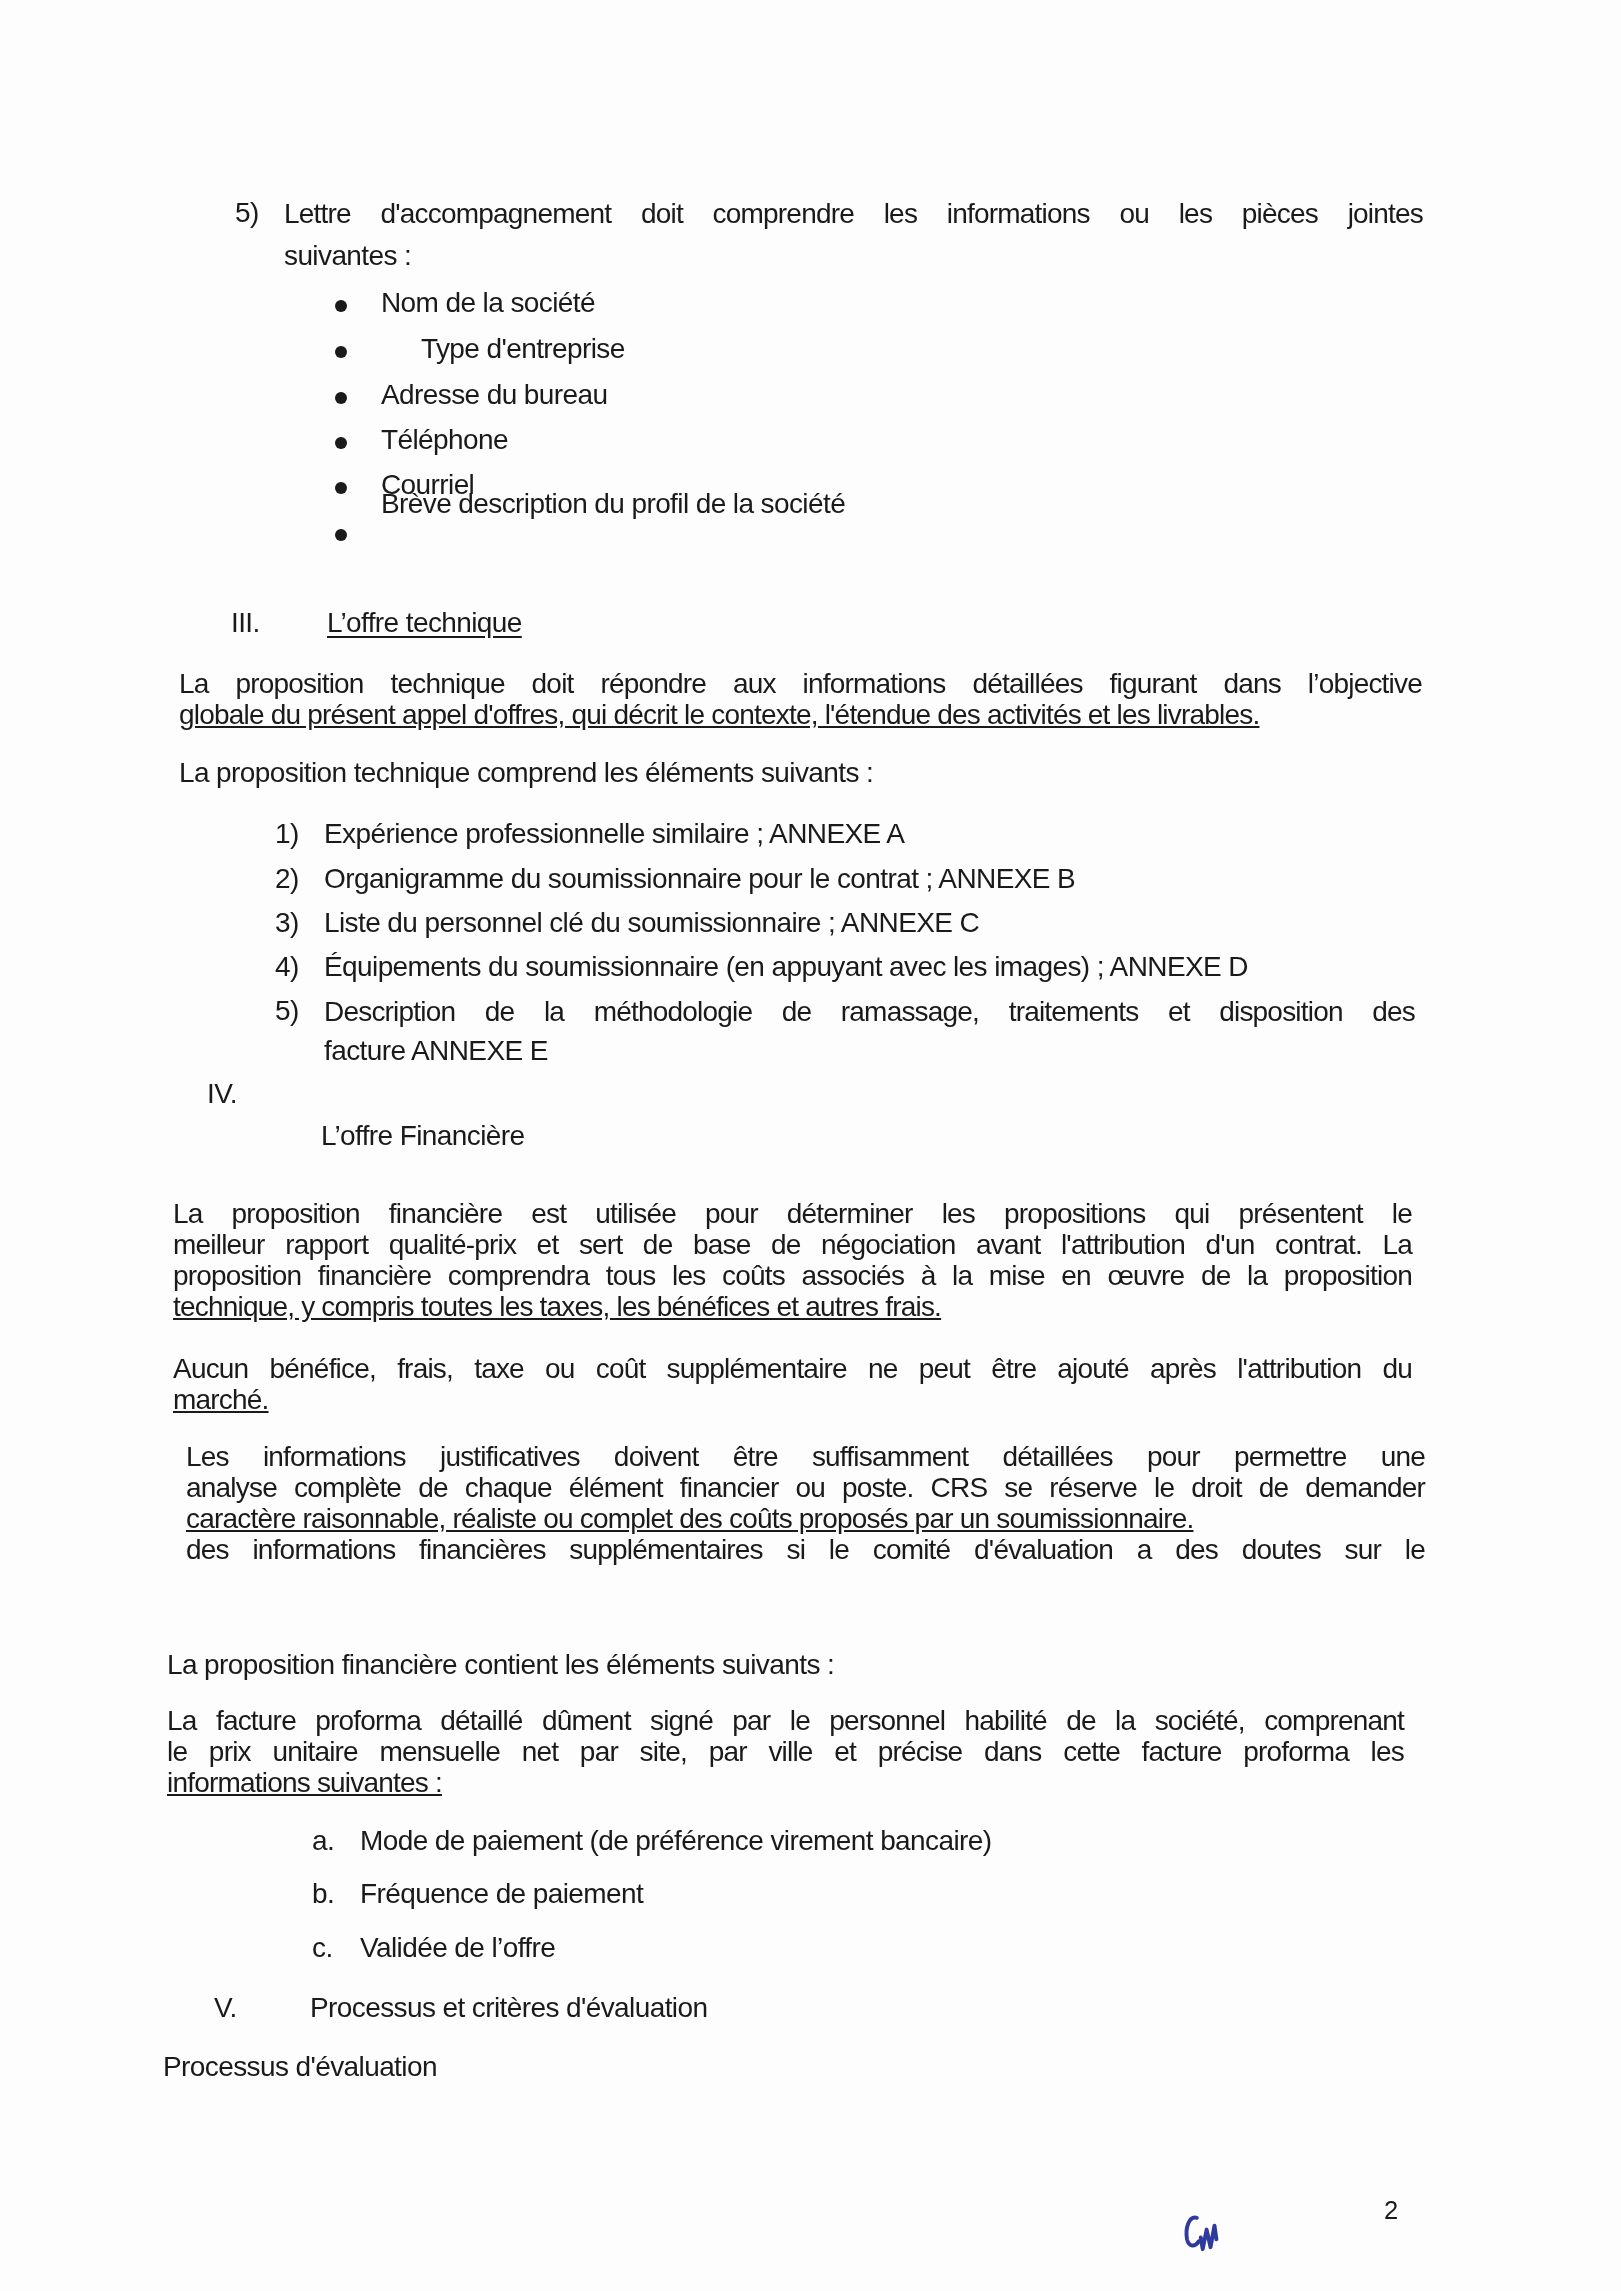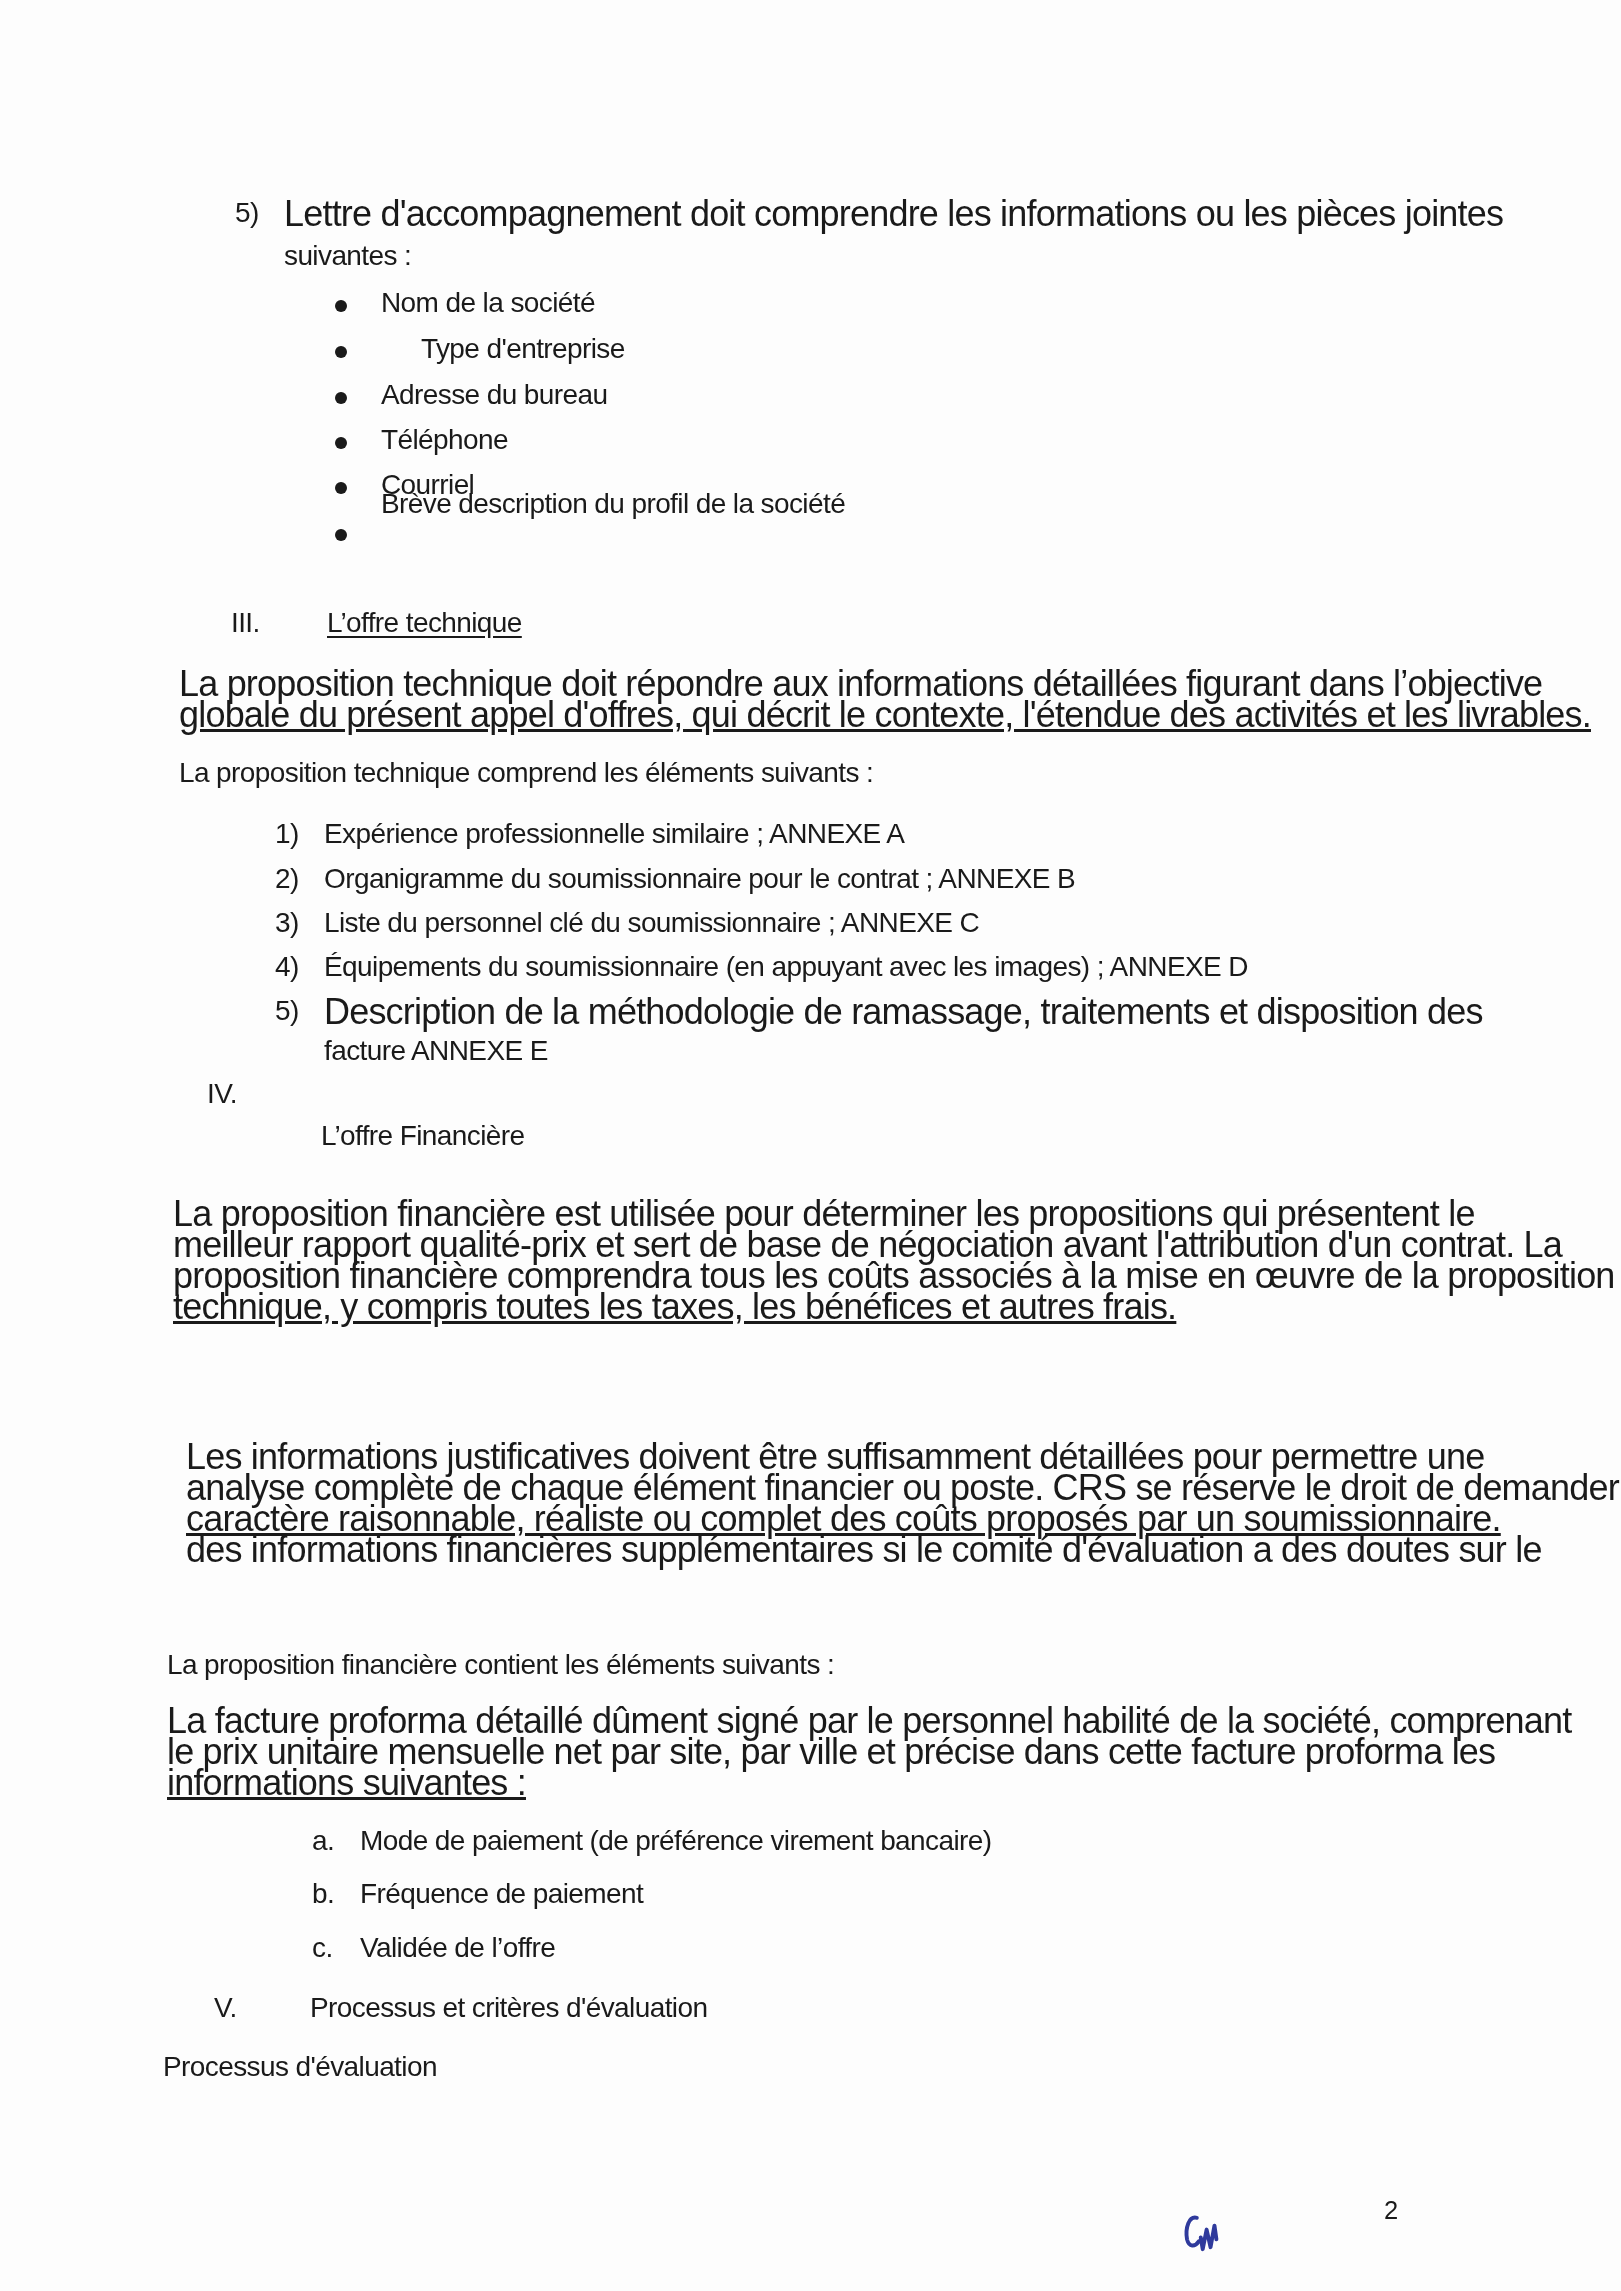--- a/index.html
+++ b/index.html
@@ -1,21 +1,21 @@
 <!DOCTYPE html>
 <html><head>
 <meta charset="utf-8">
 <style>
   html, body { margin: 0; padding: 0; background: #ffffff; }
   body { width: 1621px; height: 2292px; position: relative; overflow: hidden;
          font-family: "Liberation Sans", "DejaVu Sans", sans-serif; color: #1a1a1a; }
   .page { position: absolute; left: 0; top: 0; width: 1621px; height: 2292px; background: #fdfdfd; }
   .abs { position: absolute; white-space: nowrap; }
   .txt { font-size: 28px; letter-spacing: -0.6px; }
-  .para { position: absolute; font-size: 36px; letter-spacing: -0.8px; line-height: 31px; text-align: justify; }
+  .para { position: absolute; font-size: 28px; letter-spacing: -0.8px; line-height: 31px; text-align: justify; }
   .para .line { display: block; text-align: justify; text-align-last: justify; white-space: nowrap; }
   .para .line.last { text-align-last: left; text-decoration: underline; }
   .bullet-dot { position: absolute; width: 11.8px; height: 11.8px; border-radius: 50%; background: #1a1a1a; }
   .underline { text-decoration: underline; text-underline-offset: 3.9px; }
   .page-number { font-size: 25.5px; }
   .signature { position: absolute; }
 </style>
 </head>
 <body>
 
@@ -92,20 +92,24 @@
   <span class="abs txt" style="left:207px; top:1078px;">IV.</span>
   <span class="abs txt" style="left:321px; top:1120px;">L’offre Financière</span>
 
   <div class="para" style="left:173px; top:1198px; width:1239px;">
     <span class="line">La proposition financière est utilisée pour déterminer les propositions qui présentent le</span>
     <span class="line">meilleur rapport qualité-prix et sert de base de négociation avant l'attribution d'un contrat. La</span>
     <span class="line">proposition financière comprendra tous les coûts associés à la mise en œuvre de la proposition</span>
     <span class="line last">technique, y compris toutes les taxes, les bénéfices et autres frais.</span>
   </div>
 
+  <div class="para" style="left:173px; top:1353px; width:1239px;">
+    <span class="line">Aucun bénéfice, frais, taxe ou coût supplémentaire ne peut être ajouté après l'attribution du</span>
+    <span class="line last">marché.</span>
+  </div>
 
   <div class="para" style="left:186px; top:1441px; width:1239px;">
     <span class="line">Les informations justificatives doivent être suffisamment détaillées pour permettre une</span>
     <span class="line">analyse complète de chaque élément financier ou poste. CRS se réserve le droit de demander</span>
     <span class="line last">caractère raisonnable, réaliste ou complet des coûts proposés par un soumissionnaire.</span>
     <span class="line">des informations financières supplémentaires si le comité d'évaluation a des doutes sur le</span>
   </div>
 
   <span class="abs txt" style="left:167px; top:1649px;">La proposition financière contient les éléments suivants :</span>
 

